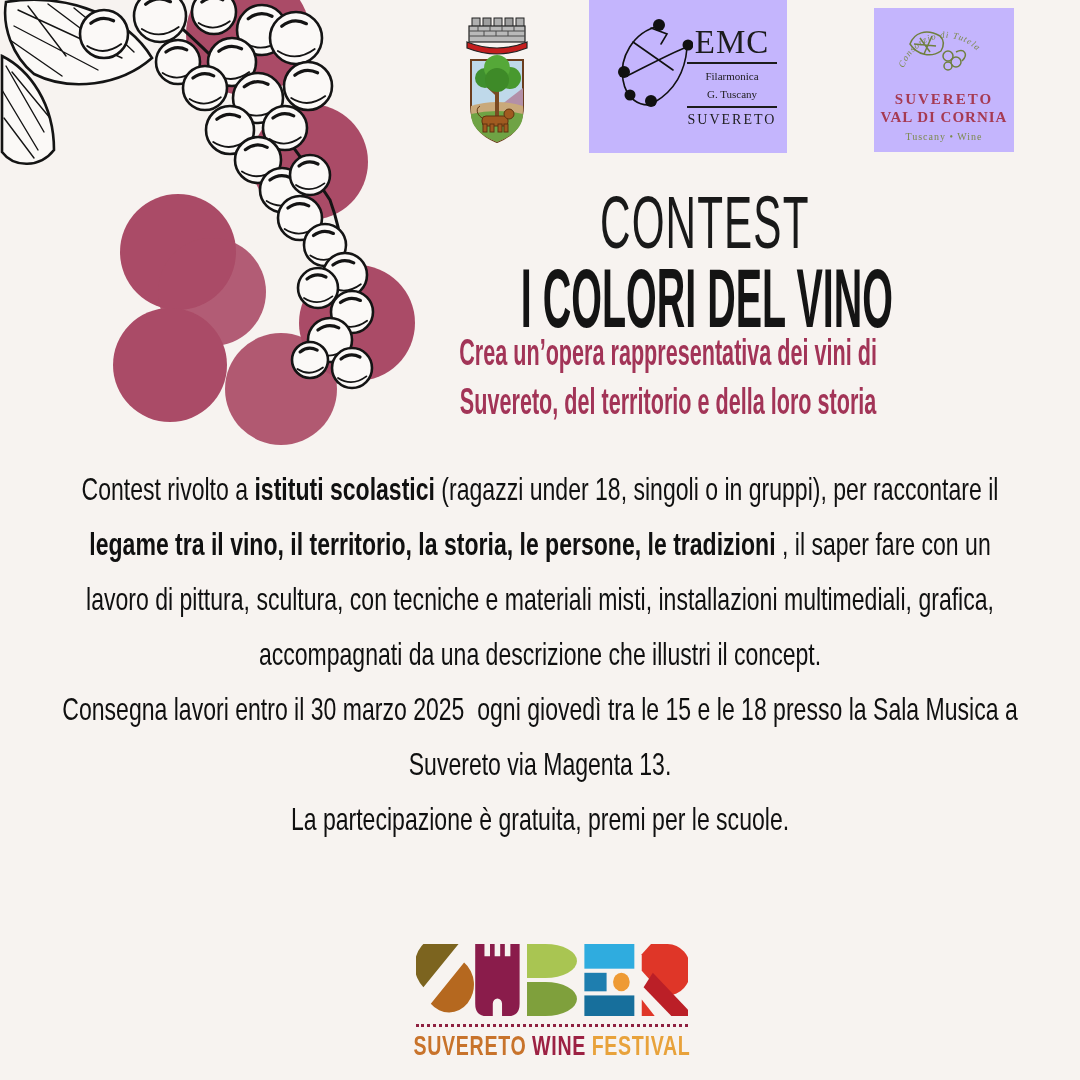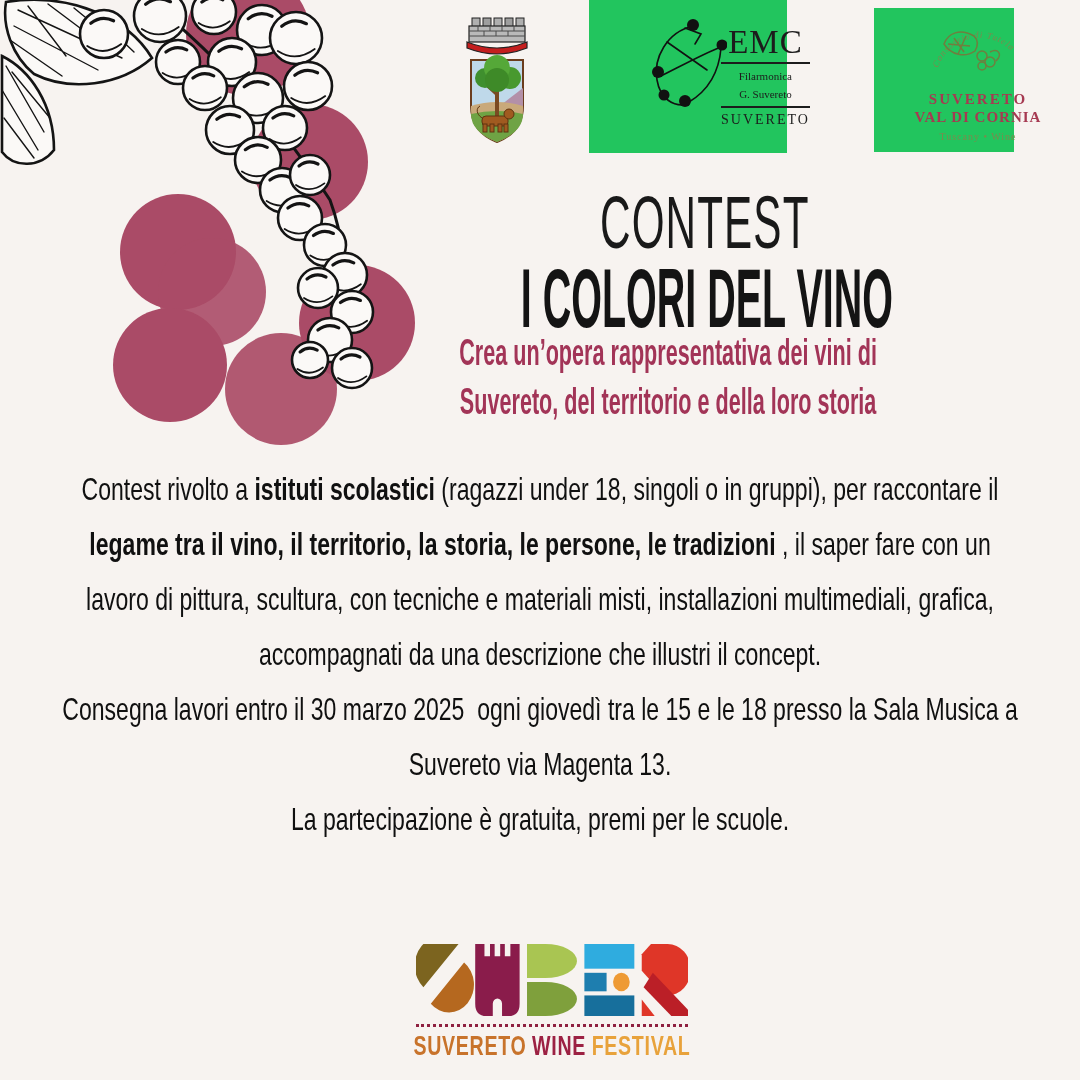--- a/index.html
+++ b/index.html
@@ -5,21 +5,21 @@
   * { margin:0; padding:0; box-sizing:border-box; }
   html,body { width:1080px; height:1080px; }
   body { font-family:"Liberation Sans", sans-serif; }
   .poster { position:relative; width:1080px; height:1080px; background:#F7F3F0; overflow:hidden; }
 
   
   .decor { position:absolute; left:0; top:0; width:560px; height:560px; }
 
   
   .crest { position:absolute; left:464px; top:16px; width:66px; height:128px; }
-  .logo-box { position:absolute; background:#22c55e;padding-left:34px; }
+  .logo-box { position:absolute; background:#c4b5fd; }
   .emc-box { left:589px; top:0px; width:198px; height:153px; display:flex; align-items:center; }
   .emc-draw { width:104px; height:130px; flex:0 0 auto; }
   .emc-text { width:90px; text-align:center; font-family:"Liberation Serif", serif; color:#1c1c1c; margin-left:-6px; }
   .emc-name { font-size:33px; letter-spacing:1px; font-weight:400; line-height:34px; }
   .emc-rule { border-top:2px solid #1c1c1c; margin:3px 0 3px 0; }
   .emc-sub { font-size:11px; line-height:18px; }
   .emc-city { font-size:14px; letter-spacing:2px; margin-top:4px; }
   .vdc-box { left:874px; top:8px; width:140px; height:144px; }
 
   
@@ -185,21 +185,21 @@
         <circle cx="99" cy="33" r="5.5"></circle>
         <circle cx="35" cy="60" r="6"></circle>
         <circle cx="41" cy="83" r="5.5"></circle>
         <circle cx="62" cy="89" r="6"></circle>
       </g>
     </svg>
     <div class="emc-text">
       <div class="emc-name">EMC</div>
       <div class="emc-rule"></div>
       <div class="emc-sub">Filarmonica</div>
-      <div class="emc-sub">G. Suvereto</div>
+      <div class="emc-sub">G. Tuscany</div>
       <div class="emc-rule"></div>
       <div class="emc-city">SUVERETO</div>
     </div>
   </div>
 
   <div class="logo-box vdc-box">
     <svg width="140" height="144" viewBox="0 0 140 144">
       <defs>
           <path id="vdcArc" d="M30,60 A44,44 0 0 1 112,56"></path>
         </defs>

